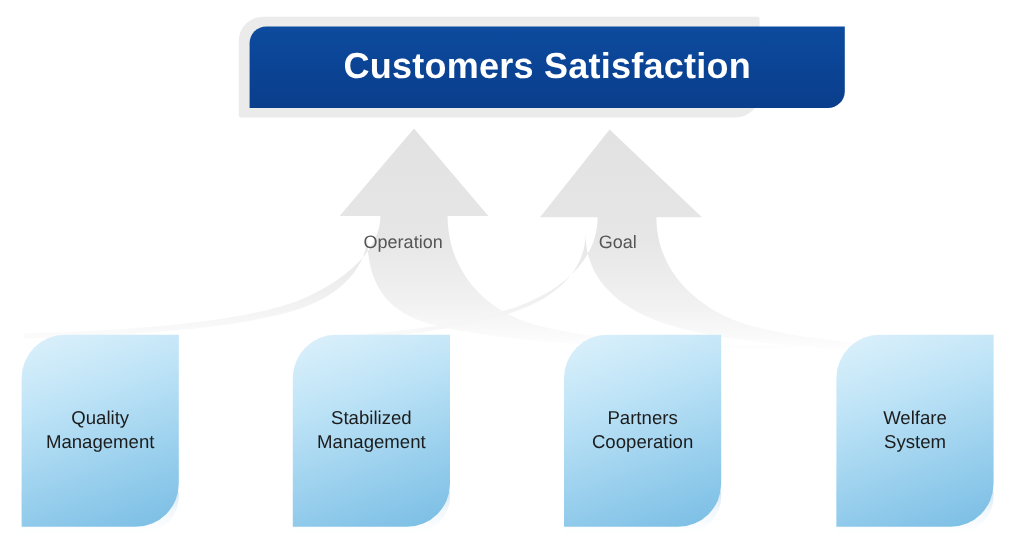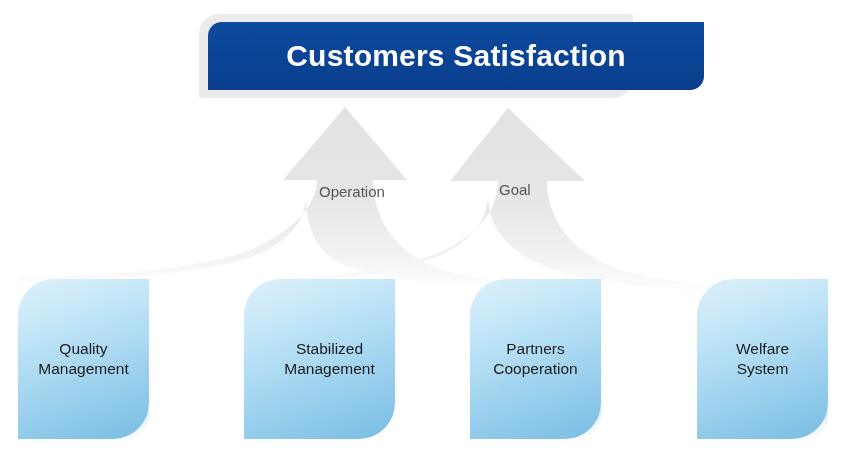--- a/index.html
+++ b/index.html
@@ -63,22 +63,22 @@
     height: 451px;
     pointer-events: none;
   }
   .arrow-label {
     position: absolute;
     font-size: 15px;
     color: #555555;
     white-space: nowrap;
     line-height: 1;
   }
-  #label-operation { left: 303px; top: 184px; margin-left: 16px; }
-  #label-goal { left: 499px; top: 182px; }
+  #label-operation { left: 303px; top: 195px; }
+  #label-goal { left: 499px; top: 195px; }
 
   
   .fbox {
     position: absolute;
     top: 279px;
     width: 131px;
     height: 160px;
     background: linear-gradient(160deg, #ddf1fb 0%, #bfe4f7 32%, #95cdec 72%, #79bde4 100%);
     border-top-left-radius: 36px;
     border-bottom-right-radius: 36px;
@@ -90,21 +90,21 @@
     text-align: center;
   }
   .fbox-text {
     font-size: 15.5px;
     color: #1c1c1c;
     line-height: 1.28;
     white-space: pre-line;
     padding: 0 4px;
   }
   #fbox-0 { left: 18px; }
-  #fbox-1 { left: 244px; padding-left: 20px; }
+  #fbox-1 { left: 244px; }
   #fbox-2 { left: 470px; }
   #fbox-3 { left: 697px; }
 
   .freflect {
     position: absolute;
     top: 410px;
     width: 131px;
     height: 34px;
     background: linear-gradient(180deg, rgba(150,195,225,0.40) 0%, rgba(180,212,234,0.18) 45%, rgba(255,255,255,0) 100%);
     border-bottom-right-radius: 30px;

